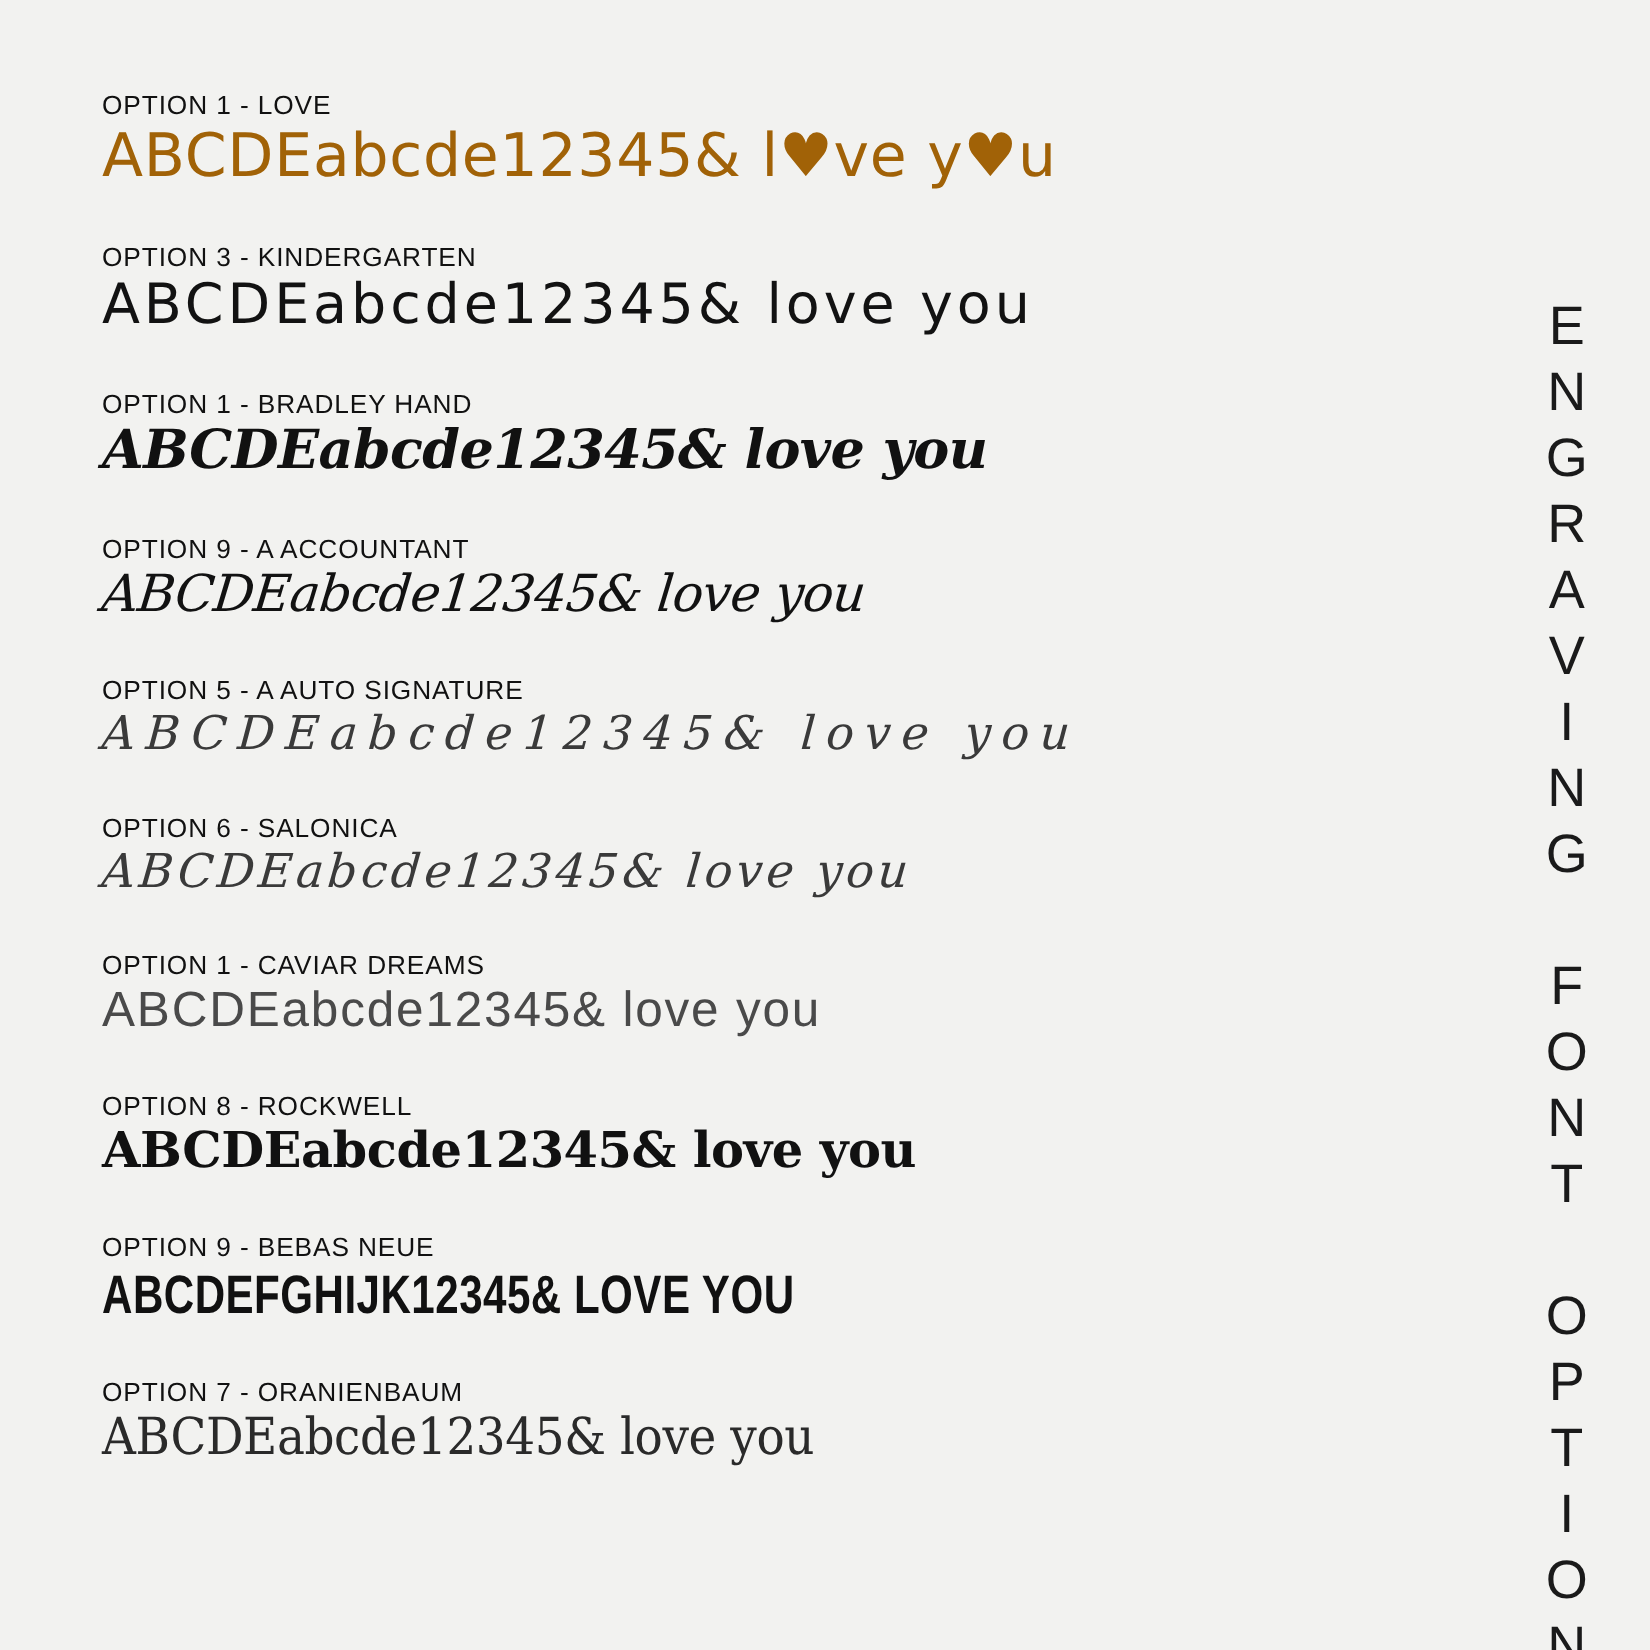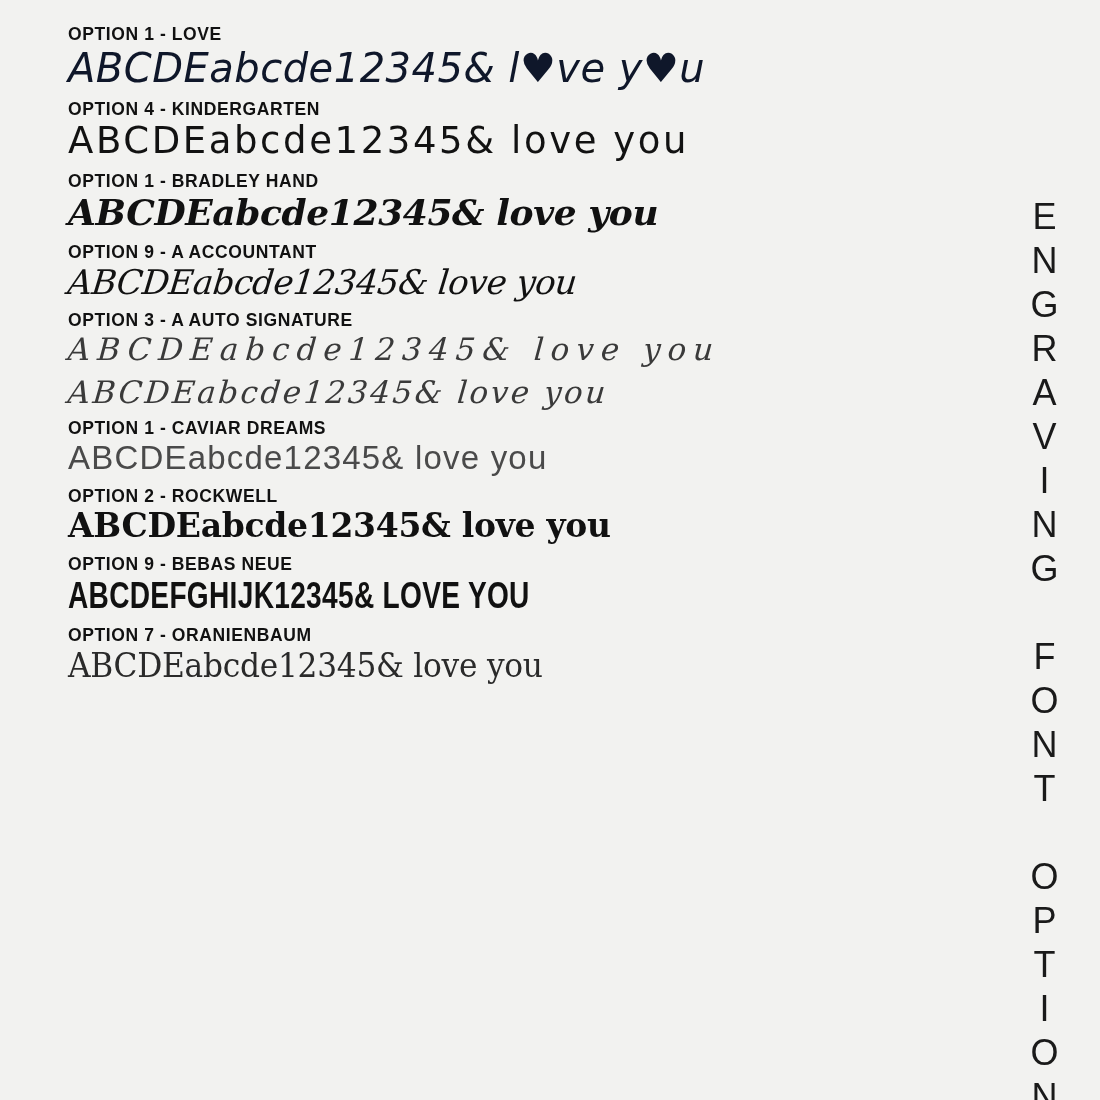--- a/index.html
+++ b/index.html
@@ -29,44 +29,44 @@
     top: 24px;
     width: 890px;
   }
 
   .option-block {
     margin-bottom: 10px;
   }
 
   .option-label {
     font-family: "Liberation Sans", sans-serif;
-    font-weight: bold;
+    font-weight: normal;
     font-size: 17.5px;
     letter-spacing: 0.6px;
     color: #111111;
     line-height: 1.2;
     margin-bottom: 2px;
+    margin-top: 36px;
   }
 
   .sample {
     color: #111111;
     white-space: nowrap;
     line-height: 1.05;
   }
 
   
 
   
   .s1 {
     font-family: "DejaVu Sans", sans-serif;
     font-size: 40px;
     font-weight: 400;
     letter-spacing: 0.5px;
-    color: #0f172a;
-    font-style: italic;
+    color: #a16207;
   }
 
   
   .s2 {
     font-family: "DejaVu Sans", sans-serif;
     font-size: 37px;
     font-weight: 400;
     letter-spacing: 2.6px;
     color: #121212;
   }
@@ -191,50 +191,51 @@
 <div class="page">
 
   <div class="list">
 
     <div class="option-block">
       <div class="option-label">OPTION 1 - LOVE</div>
       <div class="sample s1">ABCDEabcde12345&amp; l♥ve y♥u</div>
     </div>
 
     <div class="option-block">
-      <div class="option-label">OPTION 4 - KINDERGARTEN</div>
+      <div class="option-label">OPTION 3 - KINDERGARTEN</div>
       <div class="sample s2">ABCDEabcde12345&amp; love you</div>
     </div>
 
     <div class="option-block">
       <div class="option-label">OPTION 1 - BRADLEY HAND</div>
       <div class="sample s3">ABCDEabcde12345&amp; love you</div>
     </div>
 
     <div class="option-block">
       <div class="option-label">OPTION 9 - A ACCOUNTANT</div>
       <div class="sample s4">ABCDEabcde12345&amp; love you</div>
     </div>
 
     <div class="option-block">
-      <div class="option-label">OPTION 3 - A AUTO SIGNATURE</div>
+      <div class="option-label">OPTION 5 - A AUTO SIGNATURE</div>
       <div class="sample s5">ABCDEabcde12345&amp; love you</div>
     </div>
 
     <div class="option-block">
+      <div class="option-label">OPTION 6 - SALONICA</div>
       <div class="sample s6">ABCDEabcde12345&amp; love you</div>
     </div>
 
     <div class="option-block">
       <div class="option-label">OPTION 1 - CAVIAR DREAMS</div>
       <div class="sample s7">ABCDEabcde12345&amp; love you</div>
     </div>
 
     <div class="option-block">
-      <div class="option-label">OPTION 2 - ROCKWELL</div>
+      <div class="option-label">OPTION 8 - ROCKWELL</div>
       <div class="sample s8">ABCDEabcde12345&amp; love you</div>
     </div>
 
     <div class="option-block">
       <div class="option-label">OPTION 9 - BEBAS NEUE</div>
       <div class="sample s9">ABCDEFGHIJK12345&amp; LOVE YOU</div>
     </div>
 
     <div class="option-block">
       <div class="option-label">OPTION 7 - ORANIENBAUM</div>

